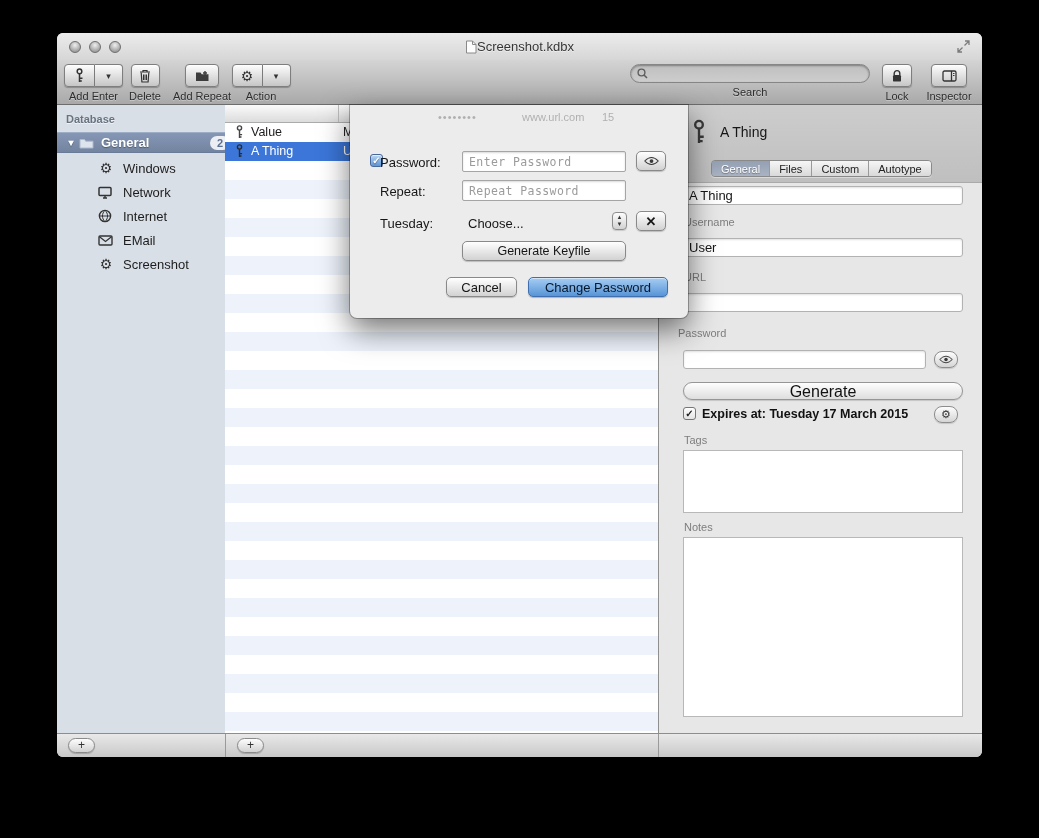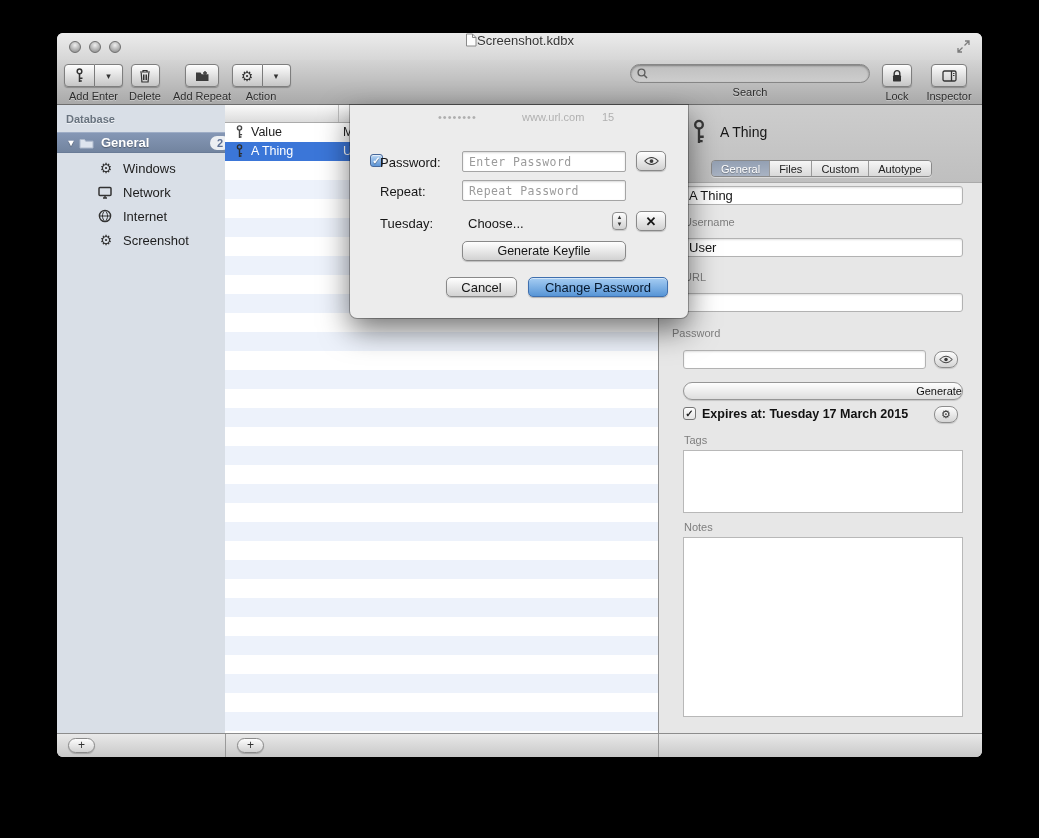--- a/index.html
+++ b/index.html
@@ -9,21 +9,21 @@
             border-radius:6px; overflow:hidden; background:#e6e6e6;
             box-shadow:0 18px 50px rgba(0,0,0,.85), 0 0 0 1px rgba(0,0,0,.45); }
 
   
   .titlebar { position:absolute; left:0; top:0; width:925px; height:27px;
               background:linear-gradient(#ececec,#d6d6d6); }
   .tl { position:absolute; top:8px; width:12px; height:12px; border-radius:50%;
         border:1px solid #6f6f6f;
         background:radial-gradient(circle at 50% 32%, #efefef, #a8a8a8 65%, #8a8a8a); }
   .title-wrap { position:absolute; left:0; right:0; top:0; height:27px;
-                display:flex; align-items:flex-start; justify-content:center; }
+                display:flex; align-items:center; justify-content:center; }
   .title-text { font-size:13px; color:#363636; text-shadow:0 1px 0 rgba(255,255,255,.5); }
   .fullscreen { position:absolute; right:12px; top:7px; opacity:.75; }
 
   
   .toolbar { position:absolute; left:0; top:27px; width:925px; height:45px;
              background:linear-gradient(#d4d4d4,#a9a9a9); border-bottom:1px solid #6d6d6d; }
   .tbitem { position:absolute; top:4px; display:flex; flex-direction:column; align-items:center; }
   .tbtn { height:23px; min-width:28px; display:flex; align-items:center; justify-content:center;
           background:linear-gradient(#fdfdfd,#c6c6c6); border:1px solid #7e7e7e; border-radius:4px;
           box-shadow:inset 0 1px 0 rgba(255,255,255,.6), 0 1px 1px rgba(0,0,0,.25); cursor:default; }
@@ -96,22 +96,22 @@
   .tab { padding:2px 9px 0; background:linear-gradient(#f6f6f6,#d9d9d9); color:#222;
          border-left:1px solid #9a9a9a; }
   .tab:first-child { border-left:none; }
   .tab.active { background:linear-gradient(#93a0b3,#a9b3c3); color:#fff;
                 text-shadow:0 1px 1px rgba(0,0,0,.35); }
   .lab { position:absolute; font-size:11px; color:#7e7e7e; }
   .tfield { position:absolute; height:19px; background:#fff; border:1px solid #b2b2b2;
             border-radius:3px; font-size:13px; color:#161616; padding:0 5px; outline:none;
             box-shadow:inset 0 1px 2px rgba(0,0,0,.12); }
   .pillbtn { position:absolute; height:18px; border-radius:9px; border:1px solid #969696;
-             background:linear-gradient(#fefefe,#dedede); font-size:11px; color:#111;
-             text-align:right; box-shadow:0 1px 1px rgba(0,0,0,.15); }
+             background:linear-gradient(#fefefe,#dedede); font-size:16px; color:#111;
+             text-align:center; box-shadow:0 1px 1px rgba(0,0,0,.15); }
   .roundbtn { position:absolute; height:17px; width:24px; border-radius:8px;
               border:1px solid #8d8d8d; background:linear-gradient(#fdfdfd,#d5d5d5);
               display:flex; align-items:center; justify-content:center; font-size:11px; color:#333;
               box-shadow:0 1px 1px rgba(0,0,0,.15); }
   .tarea { position:absolute; background:#fff; border:1px solid #b8b8b8; resize:none;
            outline:none; font:12px "Liberation Sans", sans-serif; }
   .expires { position:absolute; font-size:12.5px; font-weight:bold; color:#111; }
 
   
   .cbx { position:absolute; width:13px; height:13px; border:1px solid #767676; border-radius:3px;
@@ -297,20 +297,29 @@
       <div class="side-item">
         <span class="glyph">
           <svg width="14" height="14" viewBox="0 0 14 14">
               <circle cx="7" cy="7" r="5.6" fill="none" stroke="#333" stroke-width="1.4"></circle>
               <path d="M1.4 7 h11.2 M7 1.4 c-3.4 3 -3.4 8.2 0 11.2 M7 1.4 c3.4 3 3.4 8.2 0 11.2" fill="none" stroke="#333" stroke-width="1"></path>
             </svg>
         </span>
         <span>Internet</span>
       </div>
       <div class="side-item">
+        <span class="glyph">
+          <svg width="15" height="11" viewBox="0 0 15 11">
+              <rect x="1" y="1" width="13" height="9" rx="1" fill="none" stroke="#333" stroke-width="1.4"></rect>
+              <path d="M1.5 1.8 L7.5 6.5 L13.5 1.8" fill="none" stroke="#333" stroke-width="1.2"></path>
+            </svg>
+        </span>
+        <span>EMail</span>
+      </div>
+      <div class="side-item">
         <span class="glyph">⚙</span>
         <span>Screenshot</span>
       </div>
     </div>
 
   </div>
 
   <div class="listpane">
     <div class="list-header">
       <span class="hcell" style="left:7px">Title</span>
@@ -361,21 +370,21 @@
     </div>
 
     <input class="tfield" style="left: 24px; top: 81px; width: 280px;" value="A Thing">
 
     <span class="lab" style="left:25px;top:111px">Username</span>
     <input class="tfield" style="left: 24px; top: 133px; width: 280px;" value="User">
 
     <span class="lab" style="left:25px;top:166px">URL</span>
     <input class="tfield" style="left: 24px; top: 188px; width: 280px;" value="">
 
-    <span class="lab" style="left:13px;top:222px">Password</span>
+    <span class="lab" style="left:19px;top:222px">Password</span>
     <input class="tfield" style="left: 24px; top: 245px; width: 243px;" value="">
     <div class="roundbtn" style="left:275px;top:246px">
       <span>
         <svg width="14" height="9" viewBox="0 0 20 12">
             <path d="M1 6 Q10 -3.5 19 6 Q10 15.5 1 6 Z" fill="none" stroke="#3a3a3a" stroke-width="1.4"></path>
             <circle cx="10" cy="6" r="2.5" fill="#3a3a3a"></circle>
           </svg>
       </span>
     </div>
 

